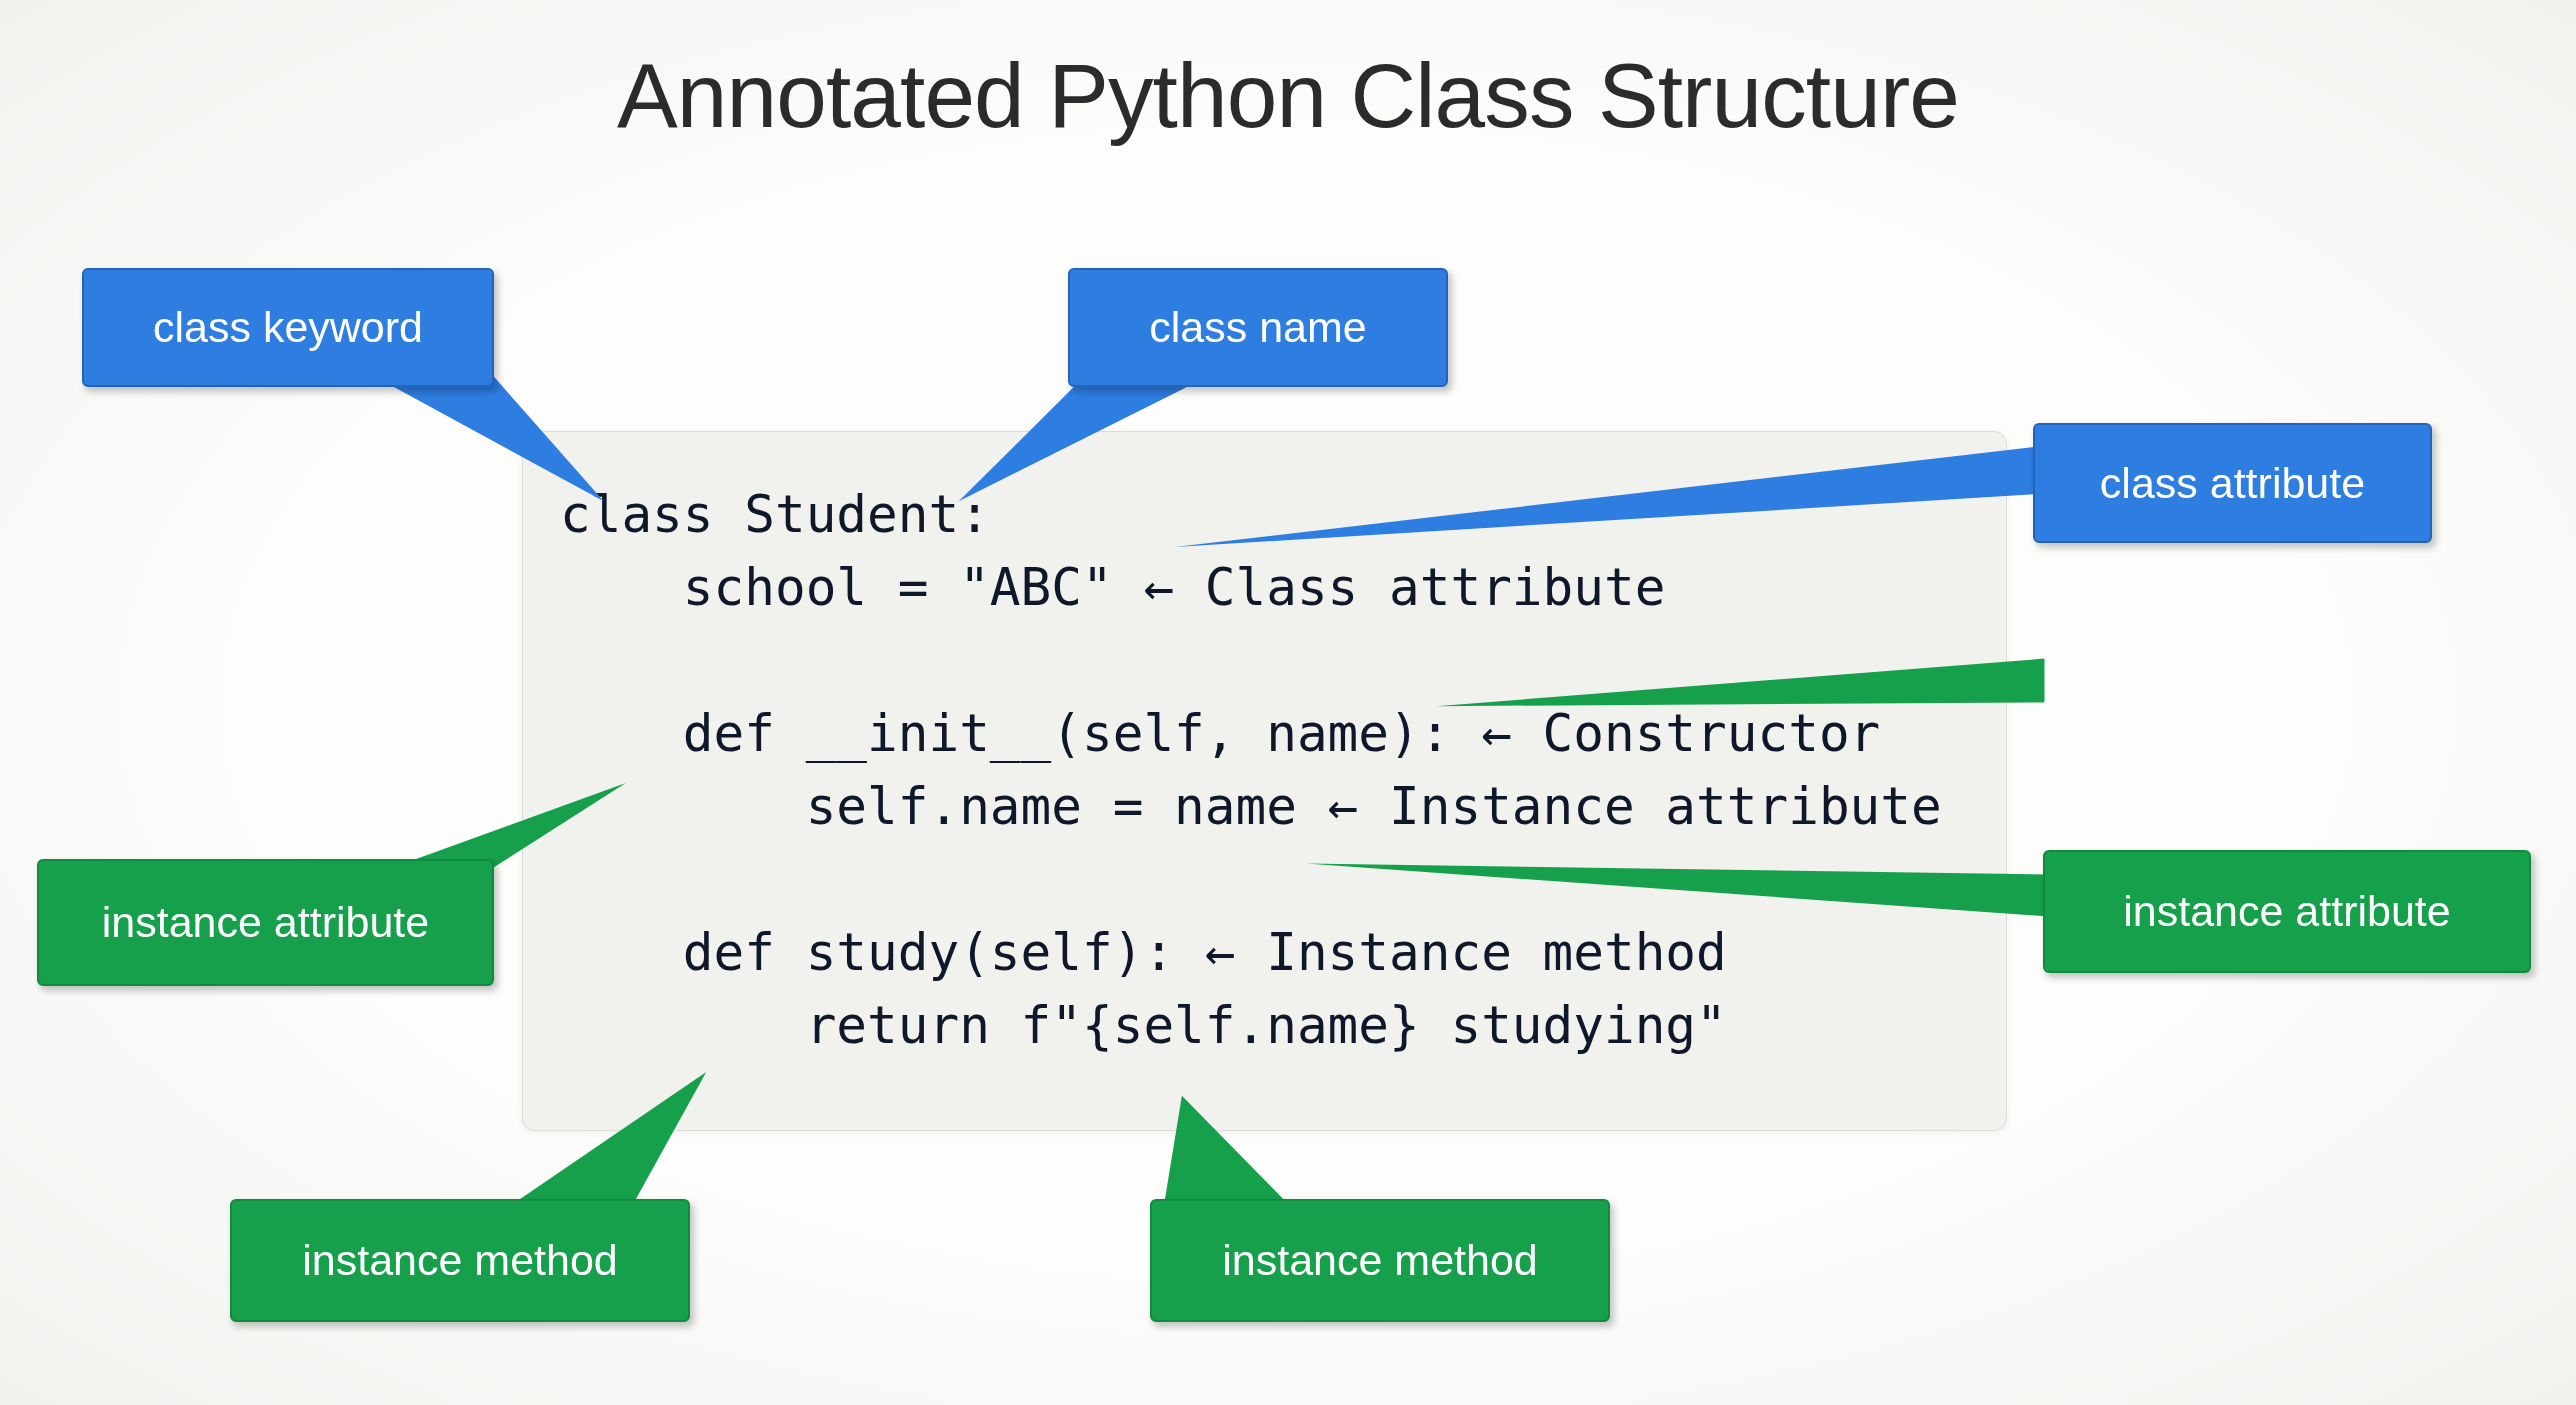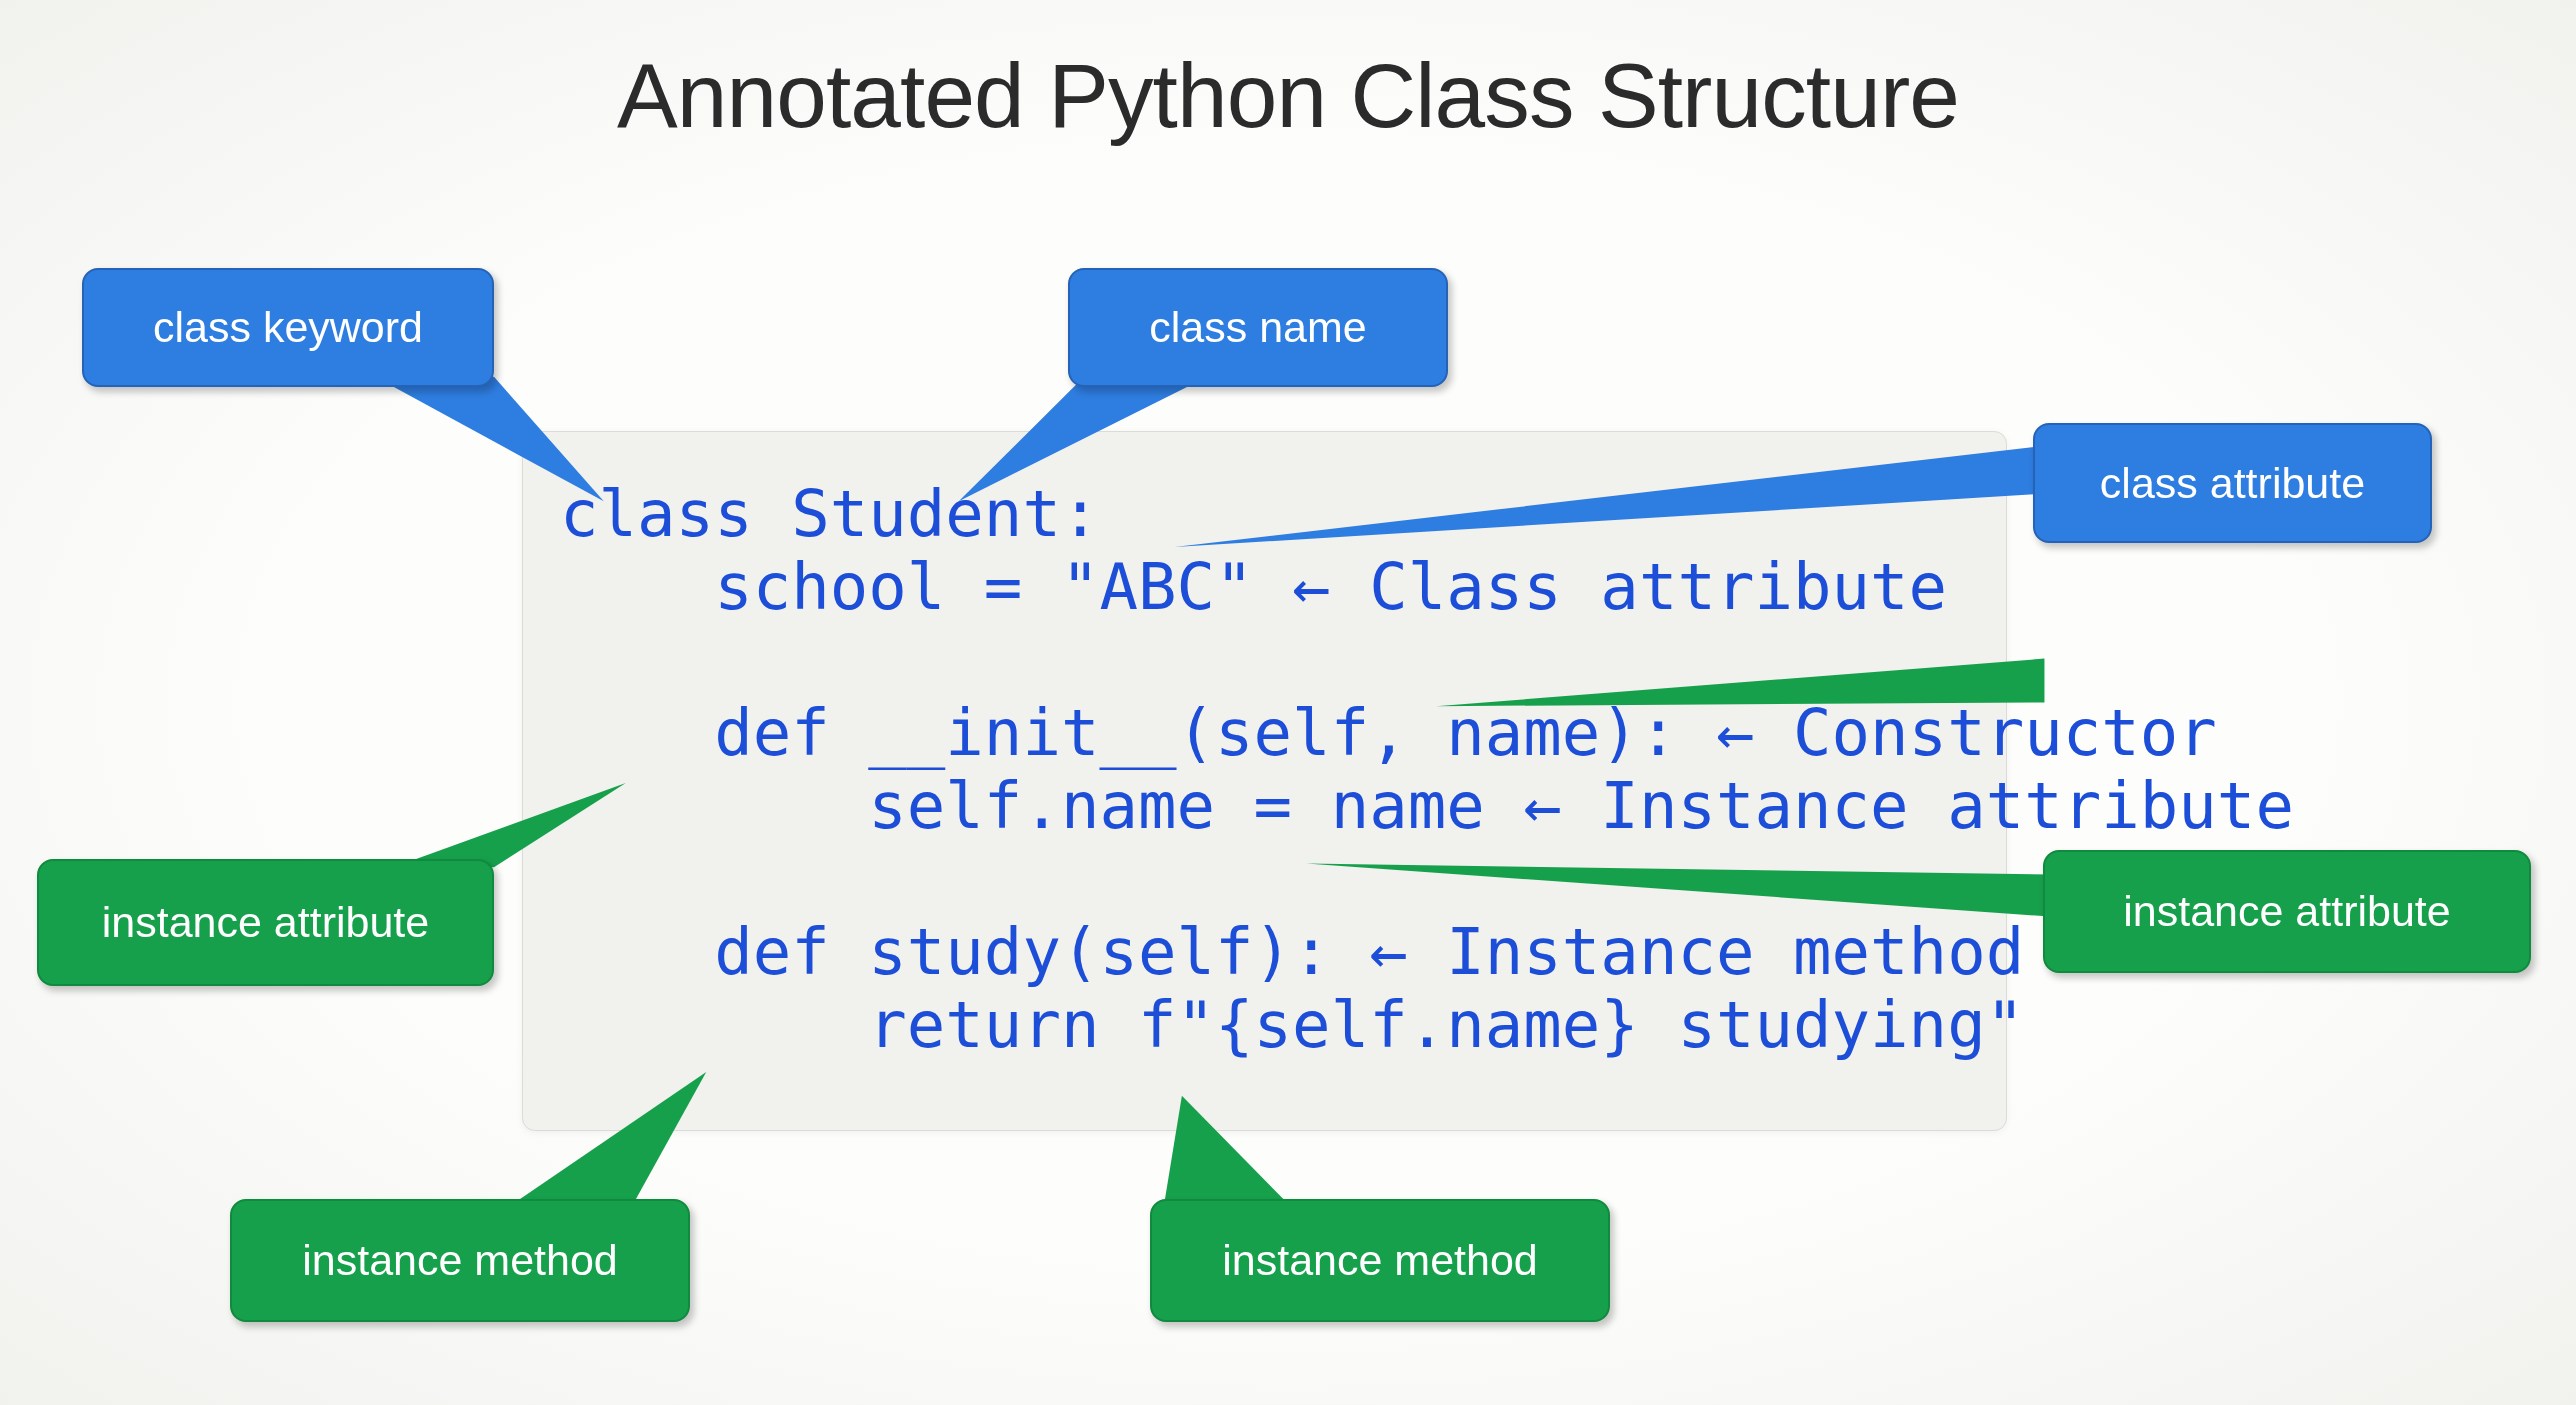--- a/index.html
+++ b/index.html
@@ -46,42 +46,42 @@
   .code-block {
     position: absolute;
     left: 37px;
     top: 46px;
   }
   .code-line {
     height: 73px;
     line-height: 73px;
     white-space: pre;
     font-family: "DejaVu Sans Mono", monospace;
-    font-size: 64px;
-    color: #1d4ed8;
+    font-size: 51px;
+    color: #0f172a;
   }
   svg.connectors {
     position: absolute;
     left: 0;
     top: 0;
     z-index: 1;
     pointer-events: none;
   }
   .tail-blue  { fill: #2e7de0; }
   .tail-green { fill: #17a04c; }
   .label {
     position: absolute;
     z-index: 2;
     display: flex;
     align-items: center;
     justify-content: center;
     color: #ffffff;
     font-size: 43px;
     font-weight: 400;
-    border-radius: 16px;
+    border-radius: 6px;
     box-shadow: 3.7px 4.6px 7.3px rgba(0,0,0,0.22);
     box-sizing: border-box;
     text-align: center;
   }
   .label.blue {
     background: #2e7de0;
     border: 2.7px solid #2463b8;
   }
   .label.green {
     background: #17a04c;

